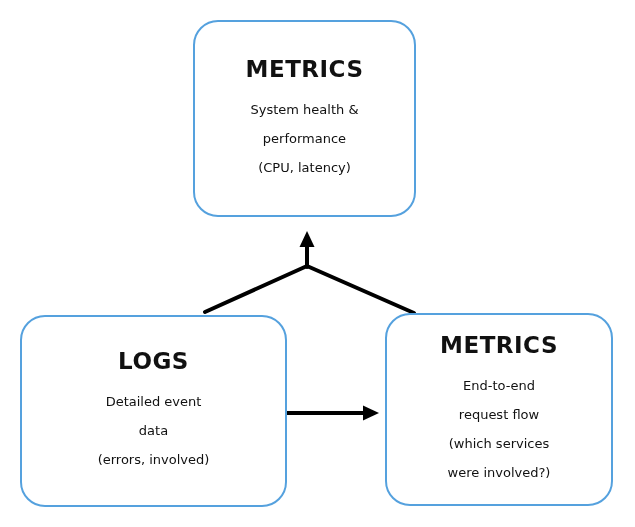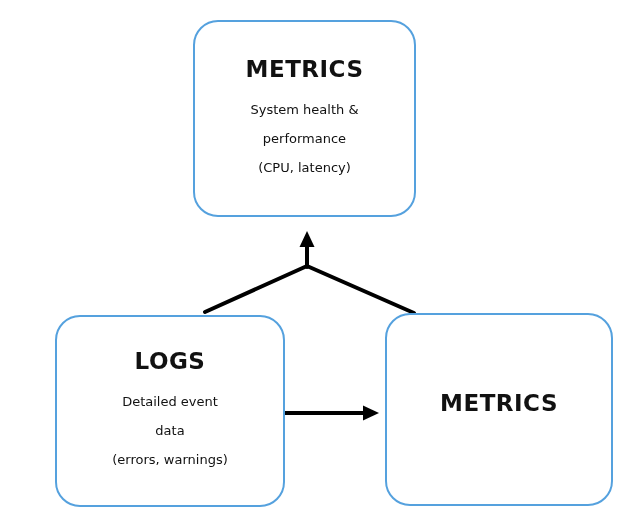--- a/index.html
+++ b/index.html
@@ -31,21 +31,21 @@
     border-radius: 25px;
     background: #ffffff;
     display: flex;
     flex-direction: column;
     align-items: center;
     justify-content: center;
     text-align: center;
     padding: 8px 6px;
   }
   .node-metrics { left: 193px; top: 20px;  width: 223px; height: 197px; }
-  .node-logs    { left: 20px;  top: 315px; width: 230px; height: 192px; margin-left: 35px; }
+  .node-logs    { left: 20px;  top: 315px; width: 267px; height: 192px; }
   .node-traces  { left: 385px; top: 313px; width: 228px; height: 193px; }
   .node-title {
     font-weight: bold;
     font-size: 23px;
     letter-spacing: 0.5px;
     margin-bottom: 13px;
     color: #111111;
   }
   .node-desc {
     font-size: 13px;
@@ -86,20 +86,24 @@
     <div class="node-title">METRICS</div>
     <div class="node-desc">System health &amp;
 performance
 (CPU, latency)</div>
   </div>
 
   <div class="node node-logs">
     <div class="node-title">LOGS</div>
     <div class="node-desc">Detailed event
 data
-(errors, warnings)</div>
+(errors, involved)</div>
   </div>
 
   <div class="node node-traces">
     <div class="node-title">METRICS</div>
+    <div class="node-desc">End-to-end
+request flow
+(which services
+were involved?)</div>
   </div>
 
 </div>
 
 </body></html>

